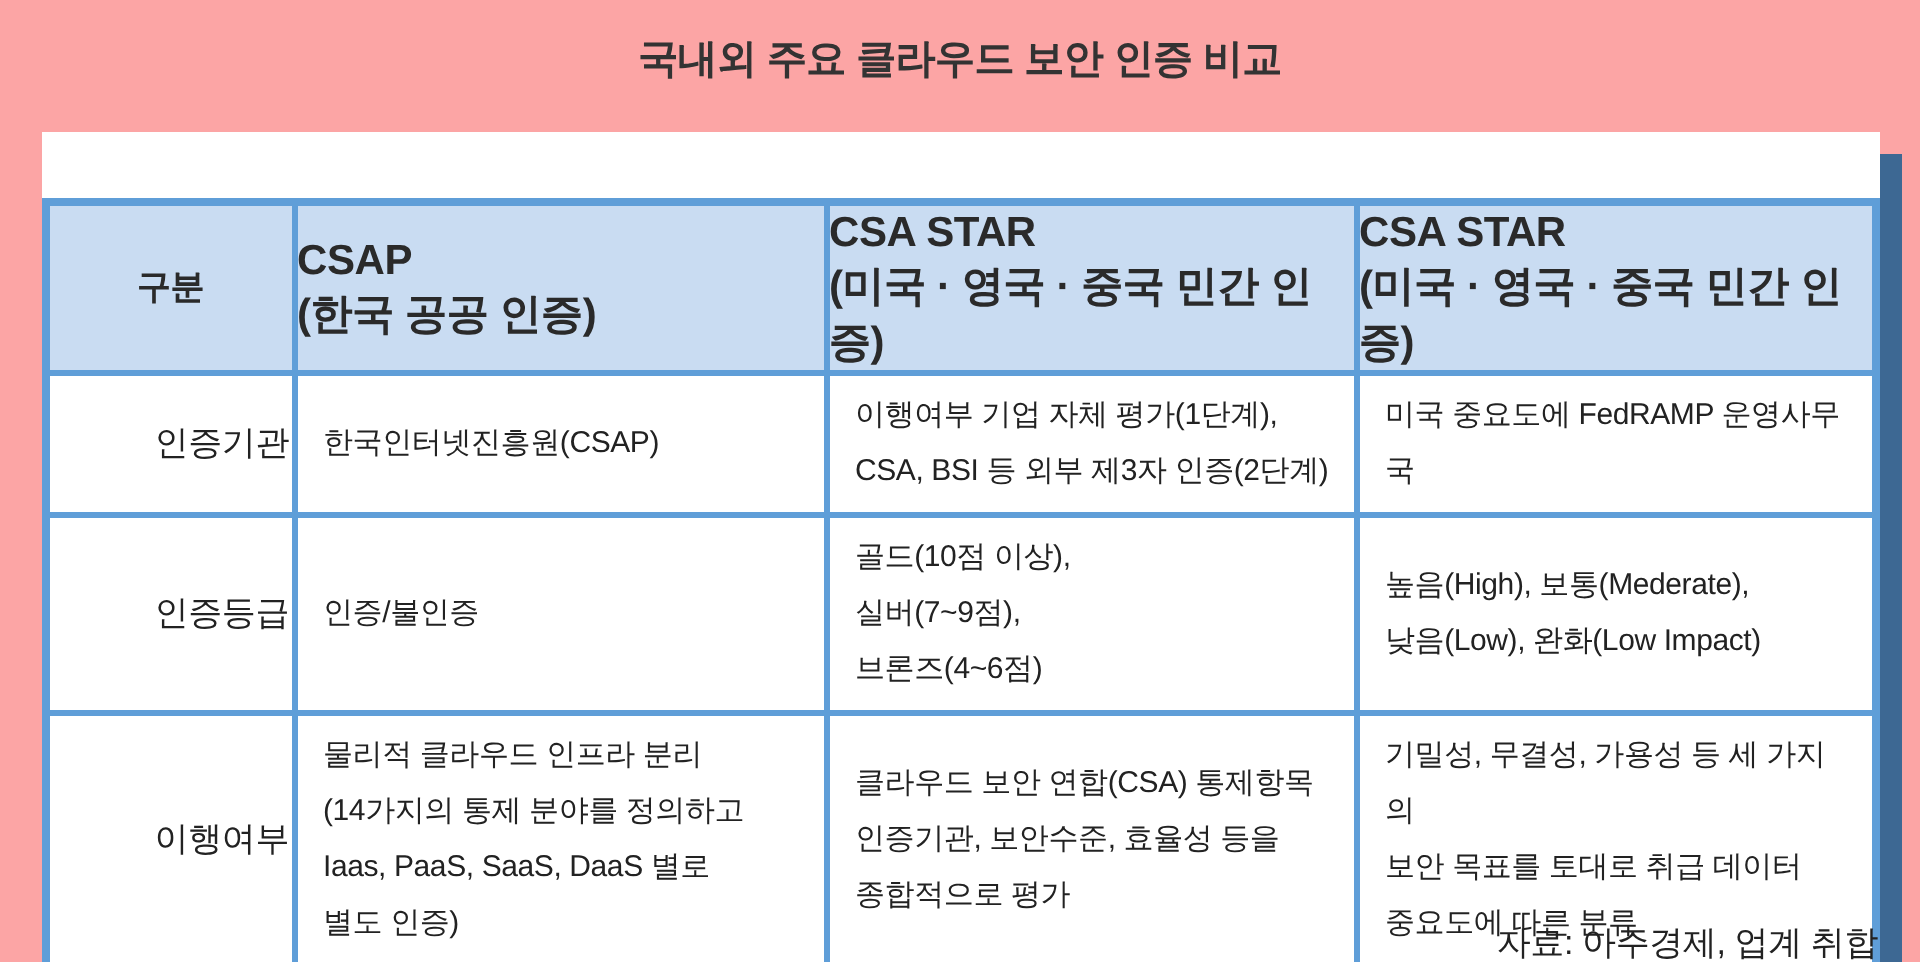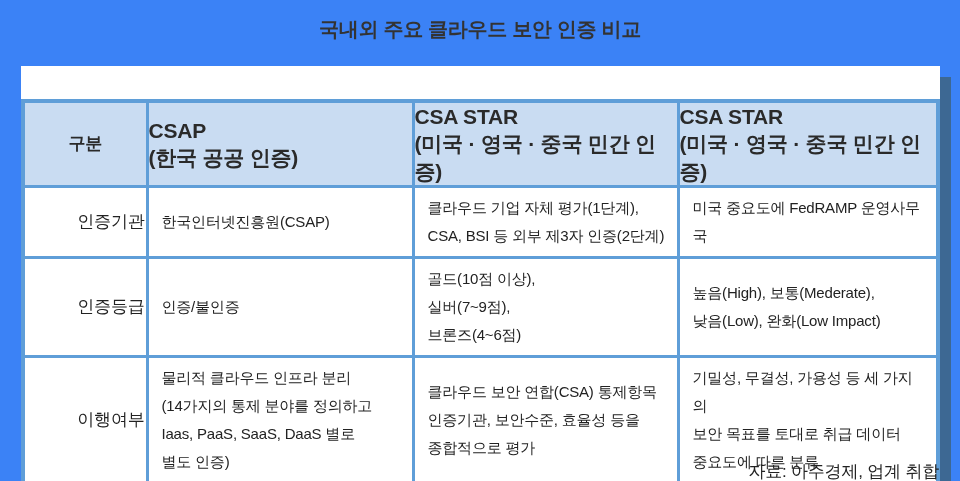--- a/index.html
+++ b/index.html
@@ -1,20 +1,20 @@
 <!DOCTYPE html>
 <html><head>
 <meta charset="utf-8">
 <style>
   html, body { margin: 0; padding: 0; background: #ffffff; }
   .page {
     position: relative;
     width: 960px;
     height: 481px;
-    background: #3b82f6;
+    background: #fca5a5;
     font-family: "Liberation Sans", "DejaVu Sans", sans-serif;
     color: #222222;
     overflow: hidden;
   }
   .title {
     position: absolute;
     top: 16px;
     left: 0;
     width: 100%;
     margin: 0;
@@ -119,21 +119,21 @@
           <th>
             <span class="h-main">CSA STAR</span>
             <span class="h-sub">(미국 · 영국 · 중국 민간 인증)</span>
           </th>
         </tr>
       </thead>
       <tbody>
         <tr class="r0">
           <th>인증기관</th>
           <td>한국인터넷진흥원(CSAP)</td>
-          <td>클라우드 기업 자체 평가(1단계),
+          <td>이행여부 기업 자체 평가(1단계),
 CSA, BSI 등 외부 제3자 인증(2단계)</td>
           <td>미국 중요도에 FedRAMP 운영사무국</td>
         </tr>
         <tr class="r1">
           <th>인증등급</th>
           <td>인증/불인증</td>
           <td>골드(10점 이상),
 실버(7~9점),
 브론즈(4~6점)</td>
           <td>높음(High), 보통(Mederate),

